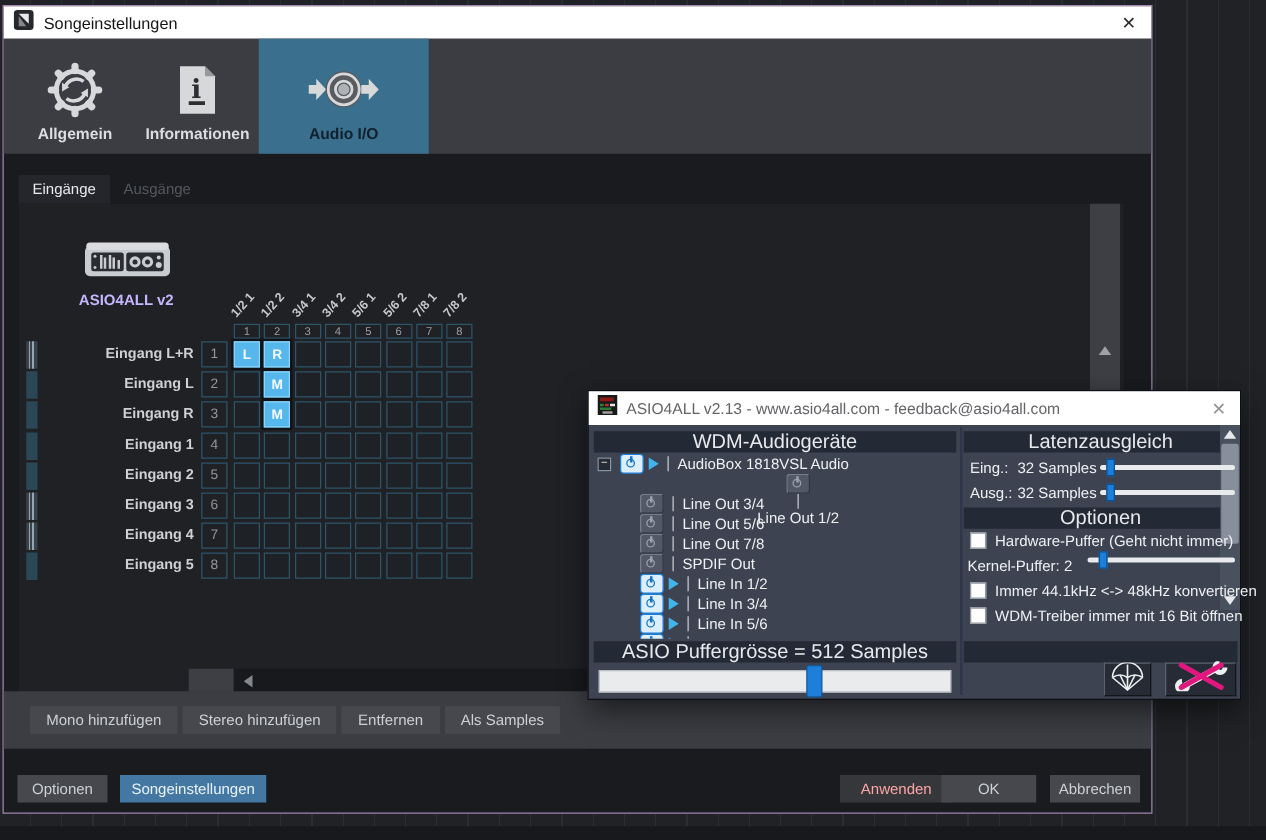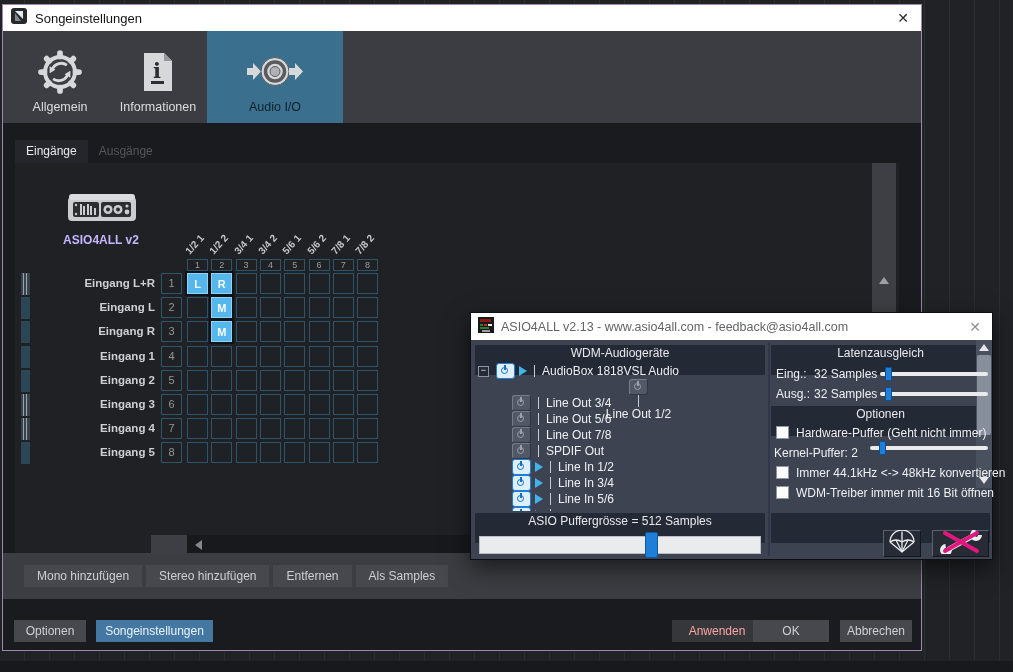--- a/index.html
+++ b/index.html
@@ -15,21 +15,21 @@
   
   #dialog{left:2px;top:4px;width:920px;height:647px;box-sizing:border-box;
     border:1px solid #a086b2;background:#191b1e}
   #titlebar{left:0;top:0;width:100%;height:26px;background:#ffffff;display:flex;align-items:center;padding:0 8px;box-sizing:border-box}
   #titlebar .title{font-size:13px;color:#141414;margin-left:8px;flex:1}
   #dlg-close{font-size:14px;color:#2a2a2a;cursor:default;padding:0 4px}
   #toolbar{left:0;top:26px;width:100%;height:92px;background:#3b3d42;display:flex;align-items:stretch;padding-left:8px;box-sizing:border-box}
   .tool-item{width:98px;display:flex;flex-direction:column;align-items:center;justify-content:flex-end;padding-bottom:9px;box-sizing:border-box}
   .tool-item.selected{width:136px;background:#3a6f8d}
   .tool-icon{height:56px;display:flex;align-items:center;justify-content:center}
-  .tool-label{font-size:12.5px;font-weight:normal;color:#dcdde0}
+  .tool-label{font-size:12.5px;font-weight:bold;color:#dcdde0}
   .tool-item.selected .tool-label{color:#10202c}
 
   #tabrow{left:0;top:135px;width:100%;height:23px;display:flex;padding-left:12px;box-sizing:border-box}
   .tab{padding:0 11px;line-height:23px;font-size:12px;color:#54575c;background:transparent}
   .tab.active{background:#24262b;color:#e8e9eb}
 
   #matrix-page{left:12px;top:158px;width:884px;height:392px;background:#1f2125}
   #device-icon{left:52px;top:28px}
   #device-name{left:30px;top:70px;width:112px;text-align:center;font-size:12px;font-weight:bold;color:#c4b5fd}
   .diag{position:absolute;top:82px;height:12px;line-height:12px;transform:rotate(-48deg);transform-origin:0 100%;
@@ -61,21 +61,21 @@
   #btn-ok{left:750px;width:76px}
   #btn-abbrechen{left:837px;width:72px}
 
   
   #asio{left:470px;top:312px;width:523px;height:248px;box-sizing:border-box;background:#3d4350;
     border:1px solid #0d0f14;box-shadow:0 8px 22px rgba(0,0,0,.55)}
   #asio-title{left:0;top:0;width:100%;height:27px;background:#fff;display:flex;align-items:center;padding:0 7px;box-sizing:border-box}
   #asio-title .t{font-size:12.5px;color:#636467;margin-left:7px;flex:1;white-space:nowrap;overflow:hidden}
   #asio-close{color:#8f9093;font-size:14px;padding:0 4px}
   #asio-body{left:0;top:27px;width:100%;height:221px}
-  .hdrbar{position:absolute;height:30px;background:#242936;color:#e8e9ed;font-size:12px;text-align:center;line-height:17px}
+  .hdrbar{position:absolute;height:17px;background:#242936;color:#e8e9ed;font-size:16px;text-align:center;line-height:17px}
   #wdm-header{left:4px;top:5px;width:290px}
   #latency-header{left:300px;top:5px;width:219px}
   #options-header{left:300px;top:66px;width:219px}
   #buffer-header{left:4px;top:173px;width:290px}
   #right-bar{left:300px;top:173px;width:219px}
   #col-divider{left:297px;top:2px;width:2px;height:214px;background:#31374a}
 
   #wdm-list{left:4px;top:23px;width:290px;height:148px;overflow:hidden}
   .treerow{height:16px;display:flex;align-items:center;box-sizing:border-box}
   .treerow .expander{width:9px;height:9px;background:#262b36;border:1px solid #8a93a4;color:#e8e9ec;font-size:9px;line-height:7px;text-align:center;margin-right:7px;flex:none}

